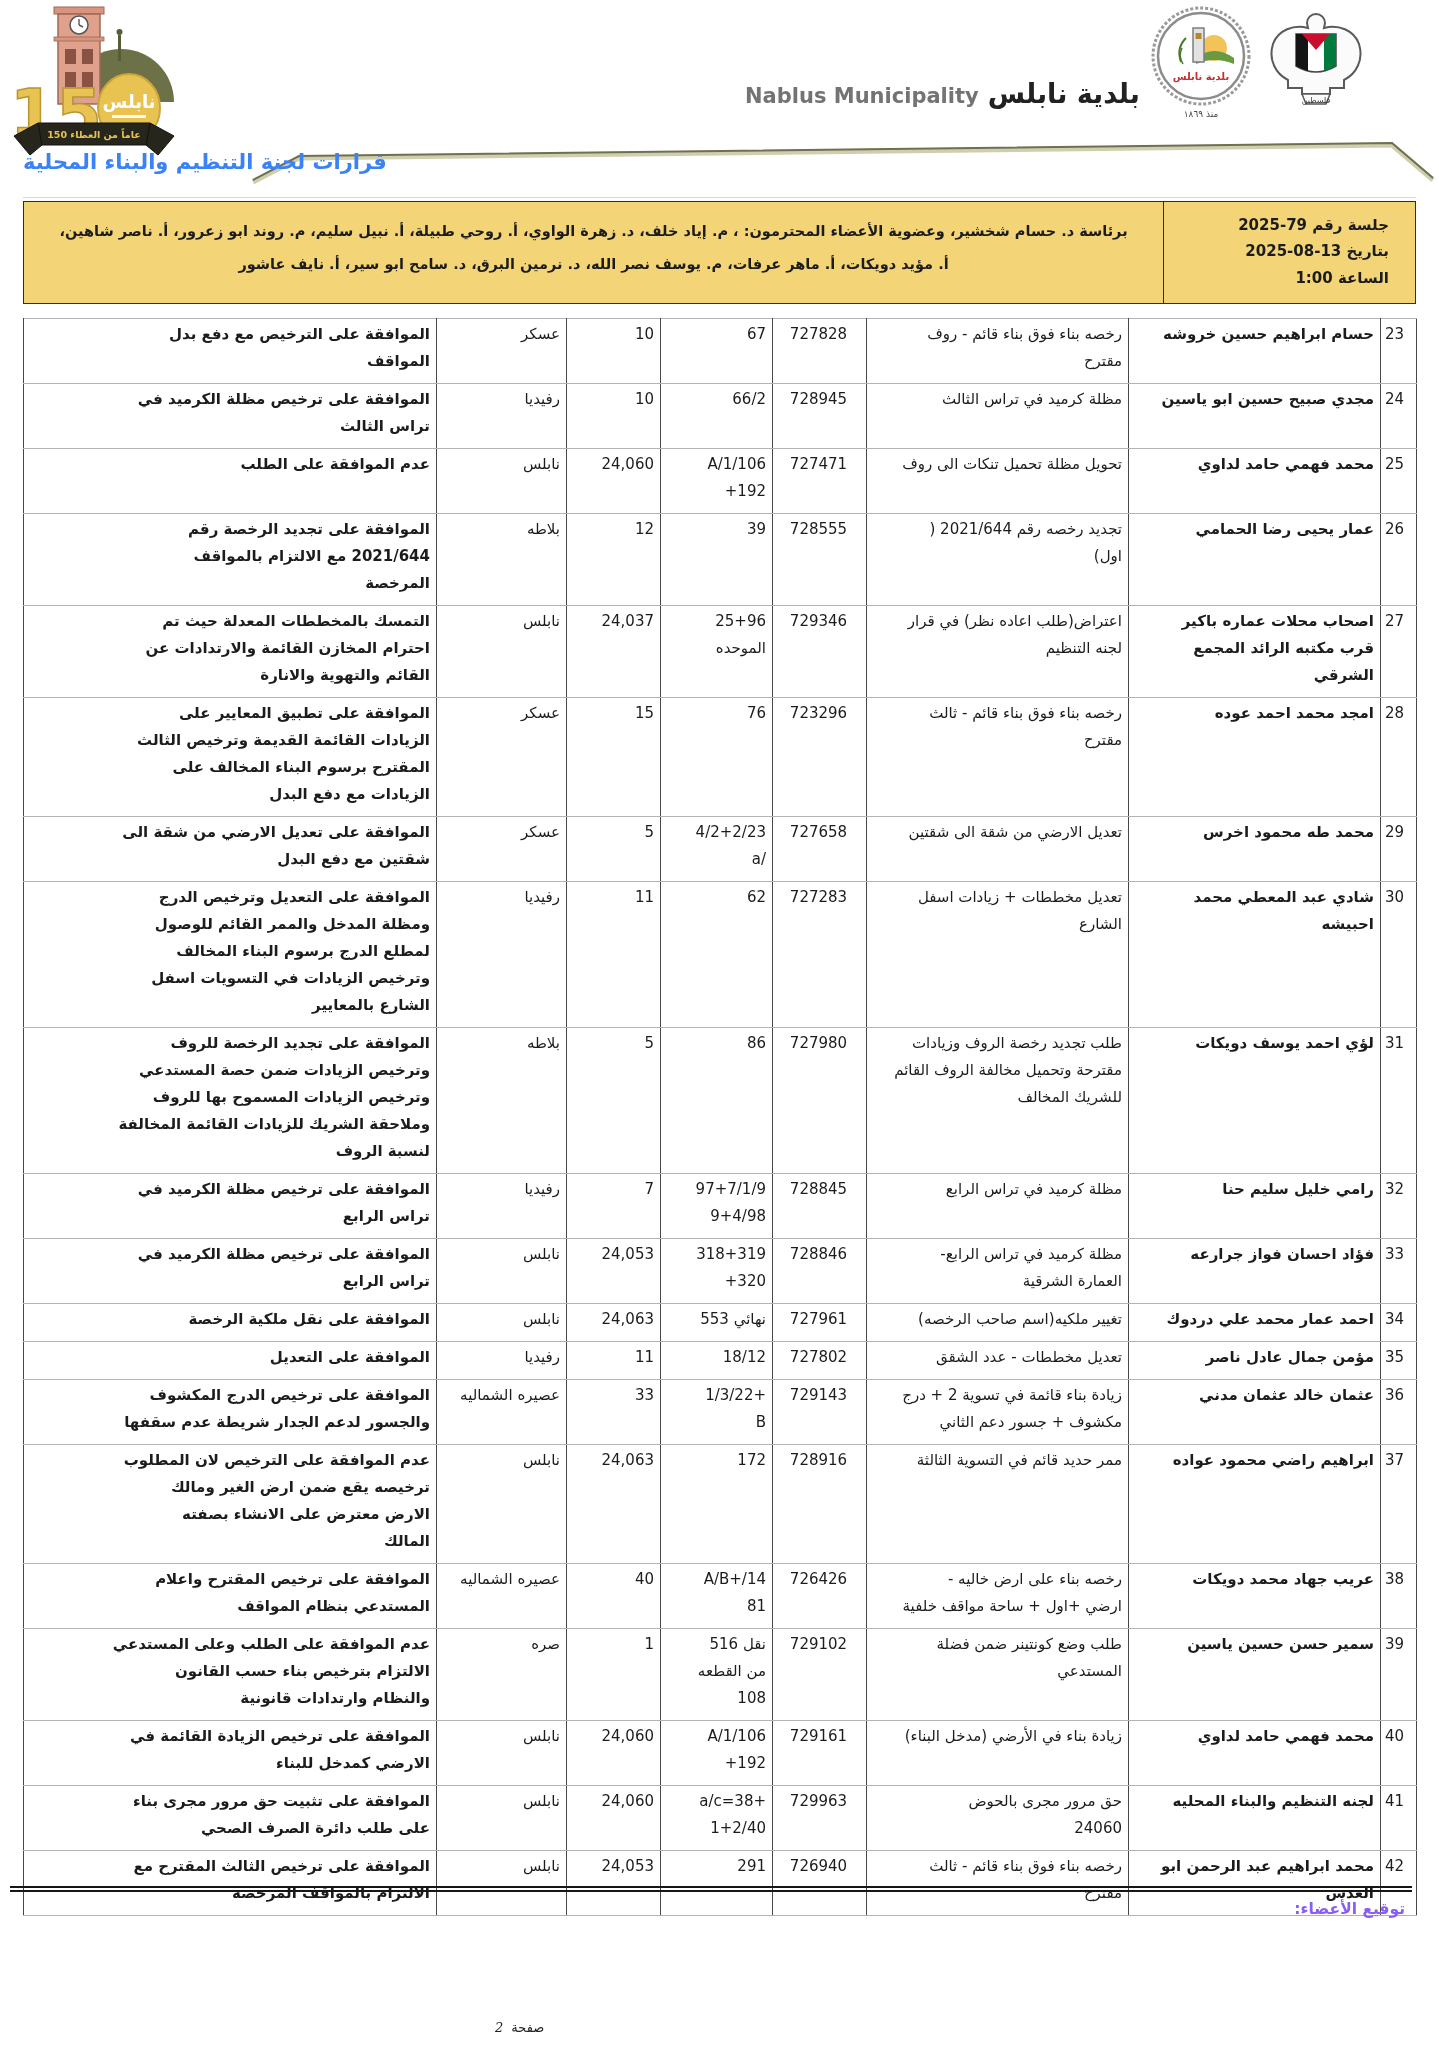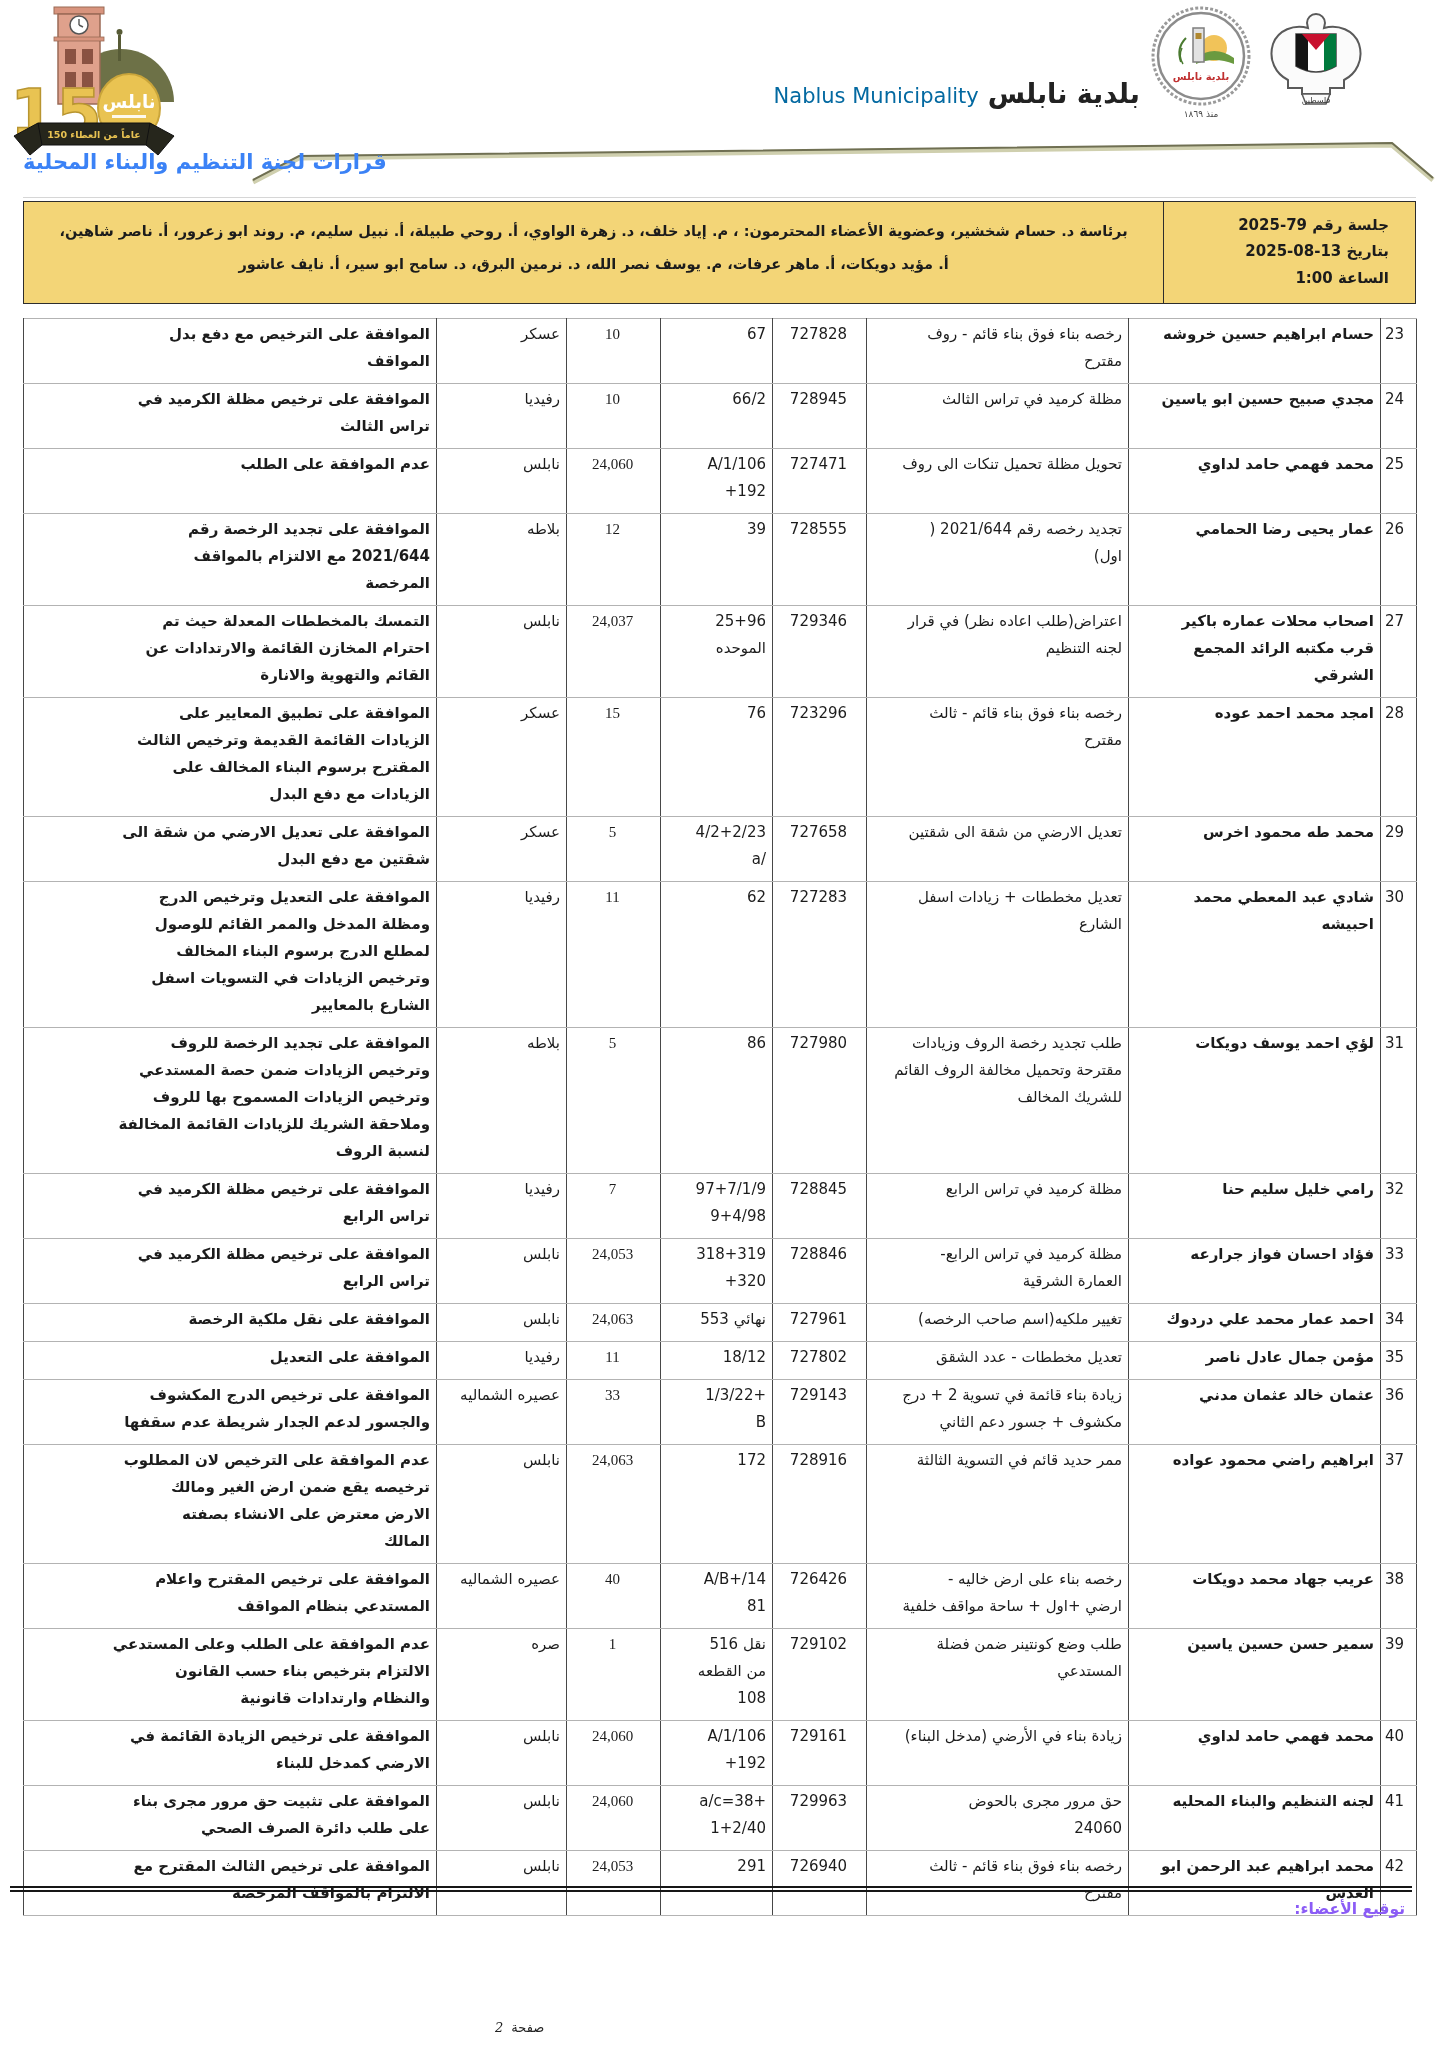--- a/index.html
+++ b/index.html
@@ -8,21 +8,21 @@
     font-family:"DejaVu Sans",sans-serif;color:#1c1c1c;overflow:hidden;
   }
   
   .hdr-rule{position:absolute;top:0;left:0;pointer-events:none;}
   .logo150{position:absolute;top:5px;left:8px;}
   .brand{
     position:absolute;top:78px;left:775px;width:365px;direction:rtl;
     display:flex;align-items:baseline;gap:9px;justify-content:flex-start;white-space:nowrap;
   }
   .brand .ar{font-size:27px;font-weight:bold;color:#222;}
-  .brand .en{font-size:21px;font-weight:normal;color:#0369a1;letter-spacing:0;}
+  .brand .en{font-size:21px;font-weight:bold;color:#737373;letter-spacing:0;}
   .emblem-municipal{position:absolute;top:6px;left:1148px;}
   .emblem-eagle{position:absolute;top:10px;left:1260px;}
   .doc-title{
     position:absolute;top:150px;left:23px;width:1265px;text-align:left;
     font-size:21px;font-weight:bold;direction:rtl;color:#3b82f6;
   }
   .pre-banner-rule{position:absolute;top:197px;left:23px;width:1393px;border-top:1px solid #d6d6d6;}
   
   .banner{
     position:absolute;top:201px;left:23px;width:1393px;height:103px;box-sizing:border-box;
@@ -45,21 +45,21 @@
     border-top:1px solid #b3b3b3;border-bottom:1px solid #b3b3b3;
     border-right:1px solid #474747;border-left:1px solid #474747;
     vertical-align:top;padding:2px 6px 8px 4px;line-height:1.8;
     white-space:pre-line;font-size:15px;word-wrap:break-word;
   }
   td.c-num{direction:ltr;text-align:left;padding-left:4px;font-size:15.5px;}
   td.c-name{font-weight:bold;font-size:15.5px;padding-left:2px;}
   td.c-desc{font-size:15px;}
   td.c-req{direction:ltr;text-align:center;font-size:15.5px;}
   td.c-parcel{direction:ltr;text-align:right;font-size:15px;}
-  td.c-block{direction:ltr;text-align:center;font-size:15px;font-family:Liberation Serif, serif;}
+  td.c-block{direction:ltr;text-align:right;font-size:15px;}
   td.c-area{font-size:14.5px;padding-right:8px;}
   td.c-decision{font-weight:bold;font-size:15.5px;}
   
   .sig-rule{
     position:absolute;top:1886px;left:10px;width:1402px;height:2px;
     border-top:2px solid #161616;border-bottom:2px solid #161616;
   }
   .sig-label{
     position:absolute;top:1900px;right:34px;direction:rtl;
     font-weight:bold;font-size:15.5px;color:#8b5cf6;

